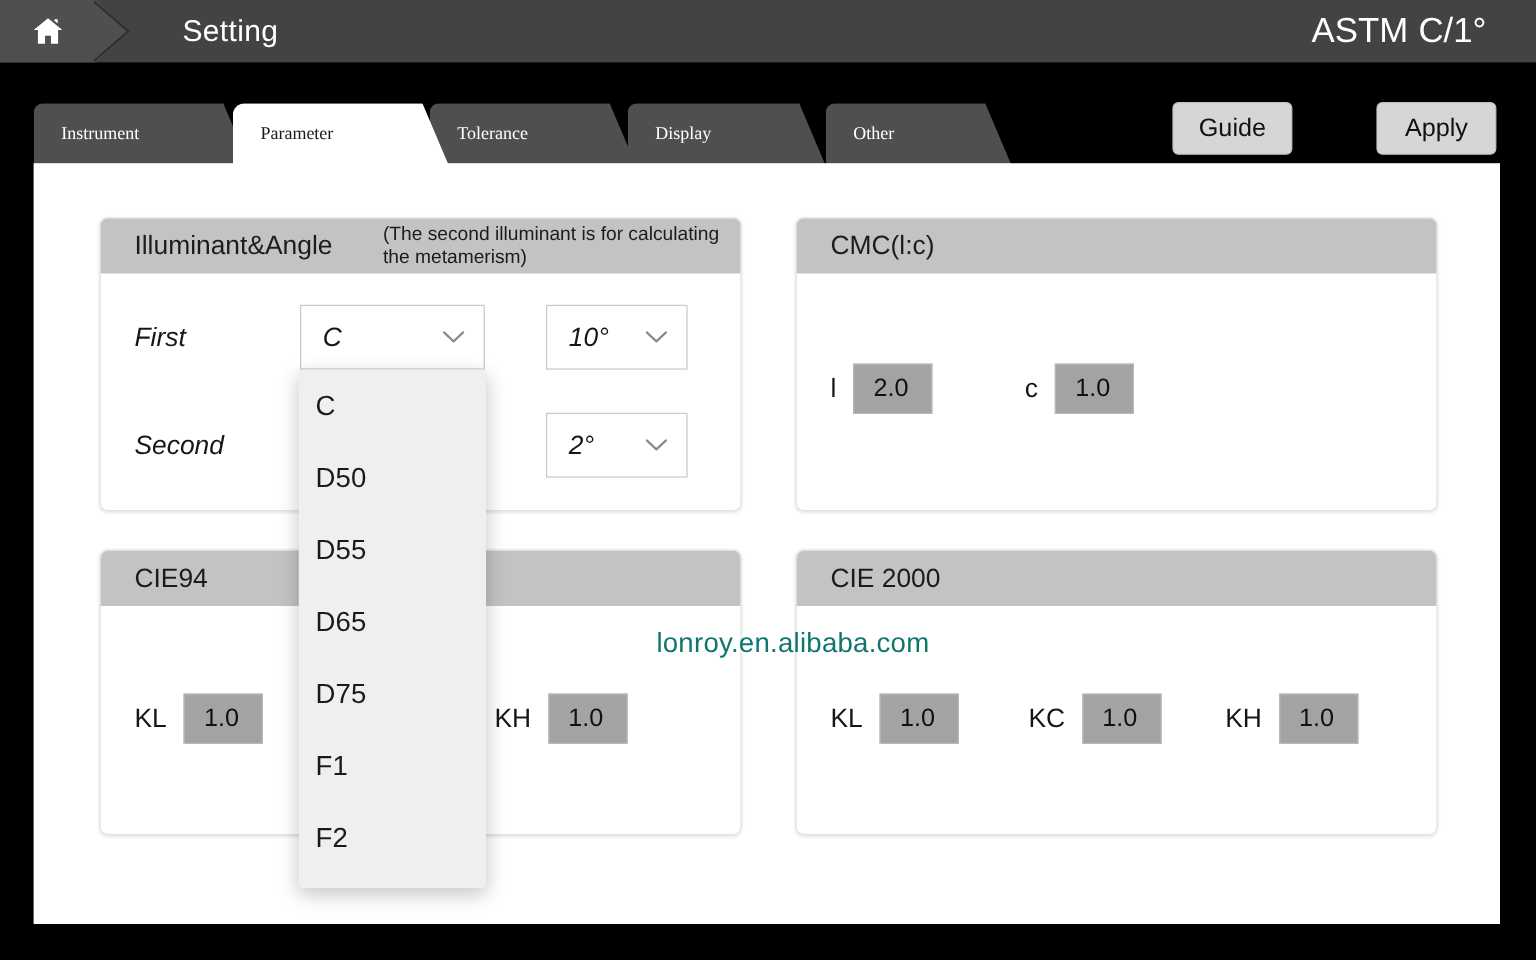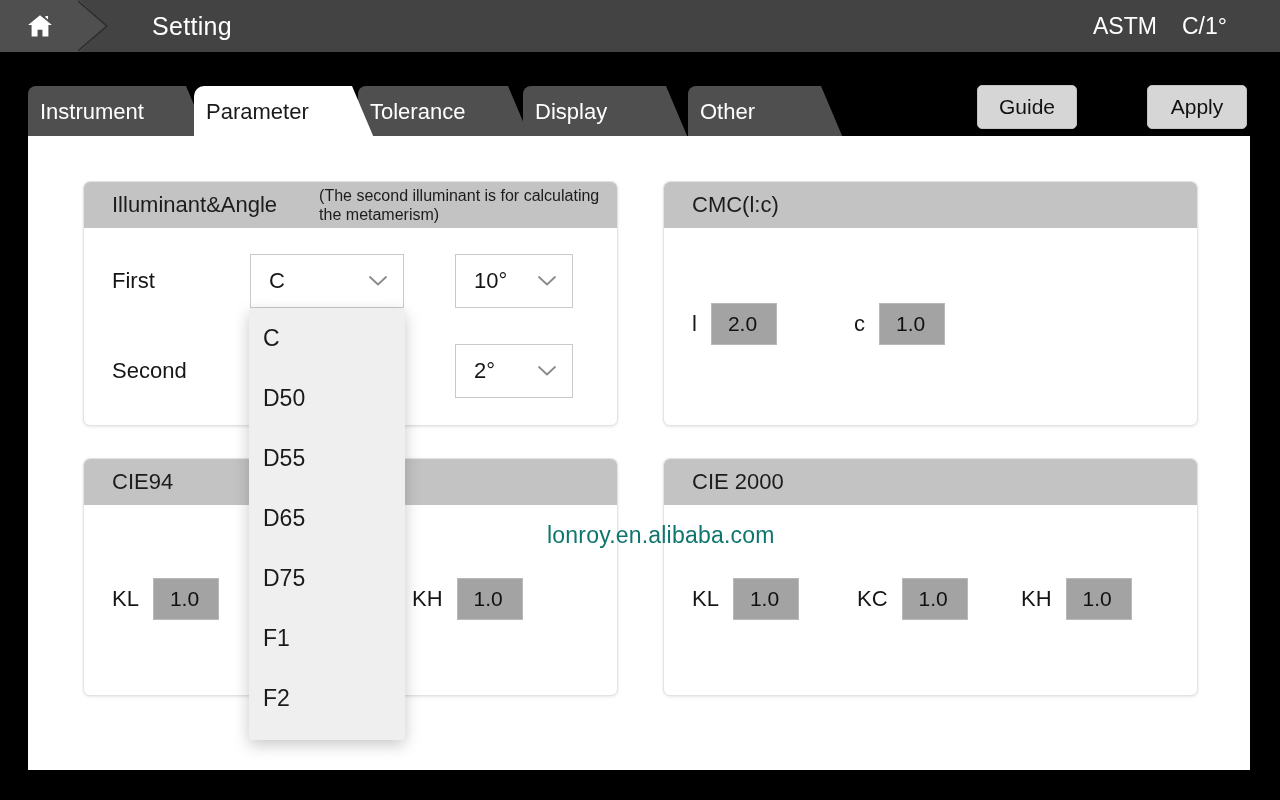--- a/index.html
+++ b/index.html
@@ -33,36 +33,37 @@
   }
   .home-glyph { width: 30px; height: 28px; display:block; }
   #title-text {
     position: absolute; left: 152px; top: 0; height: 52px;
     display: flex; align-items: center;
     color: #ffffff; font-size: 25px; letter-spacing: .3px;
   }
   .hdr-right {
     position: absolute; top: 0; height: 52px;
     display: flex; align-items: center;
-    color: #ffffff; font-size: 23px;
+    color: #ffffff; font-size: 29px;
   }
   #hdr-astm { left: 1093px; }
   #hdr-obs  { left: 1182px; }
 
   
   #tabbar { position: absolute; left: 0; top: 86px; width: 1280px; height: 52px; }
   .tab {
     position: absolute; top: 0; height: 52px;
     background: #4f4f4f; color: #ffffff;
-    font-size: 22px;
+    font-size: 15px;
     display: flex; align-items: center; justify-content: flex-start;
-    padding-left: 12px; padding-right: 42px;
+    padding-left: 23px; padding-right: 42px;
     border-top-left-radius: 8px;
     -webkit-clip-path: polygon(0 0, calc(100% - 22px) 0, 100% 100%, 0 100%);
     clip-path: polygon(0 0, calc(100% - 22px) 0, 100% 100%, 0 100%);
+    font-family: Liberation Serif, serif;
   }
   .tab.active {
     background: #ffffff; color: #1a1a1a; z-index: 5;
     border-top-left-radius: 10px;
   }
 
   
   .topbtn {
     position: absolute; top: 85px; height: 44px;
     background: #d6d6d6; color: #111;
@@ -105,21 +106,21 @@
     margin-left: 10px; width: 330px; white-space: normal;
   }
   .panel-body { position: relative; height: calc(100% - 46px); }
 
   #panel-illum { left: 55px; top: 45px;  width: 535px; height: 245px; }
   #panel-cmc   { left: 635px; top: 45px; width: 535px; height: 245px; }
   #panel-cie94 { left: 55px; top: 322px; width: 535px; height: 238px; }
   #panel-cie2000 { left: 635px; top: 322px; width: 535px; height: 238px; }
 
   
-  .illum-row { position: absolute; left: 0; width: 100%; height: 54px; }
+  .illum-row { position: absolute; left: 0; width: 100%; height: 54px; font-style: italic; }
   #row-first  { top: 26px; }
   #row-second { top: 116px; }
   .illum-label {
     position: absolute; left: 28px; top: 0; height: 54px;
     display: flex; align-items: center;
     font-size: 22px; color: #161616;
   }
   .sel {
     position: absolute; height: 54px;
     background: #ffffff; border: 1px solid #c9c9c9;

